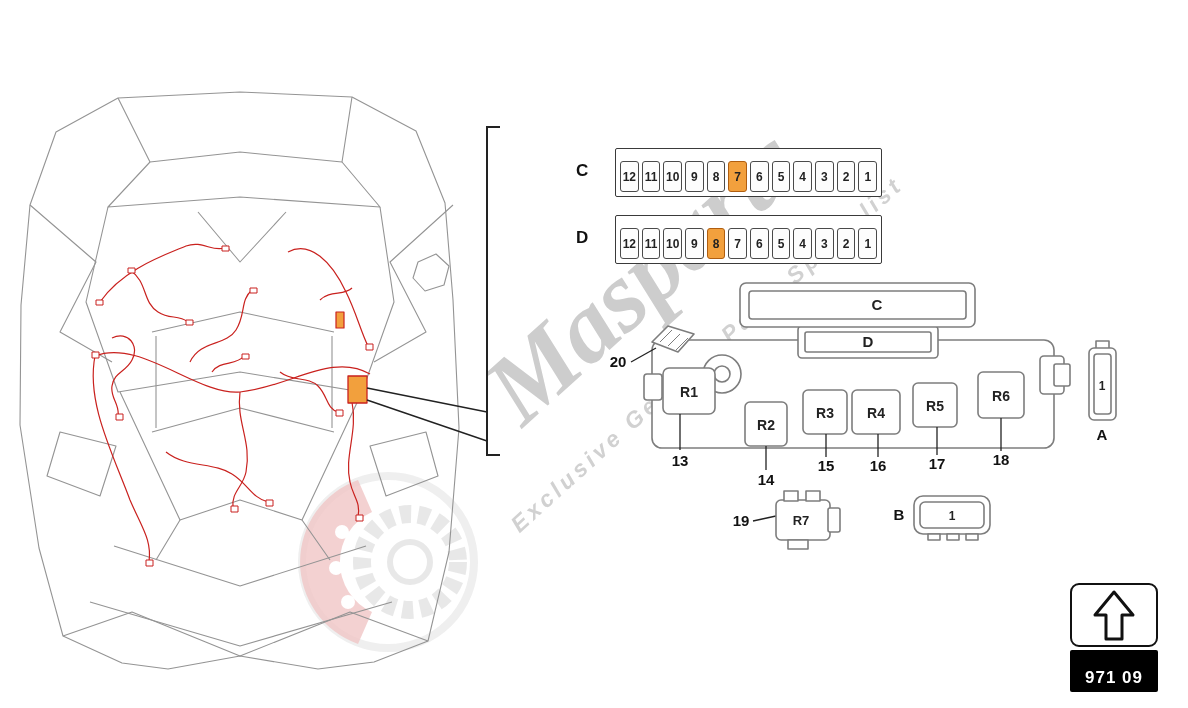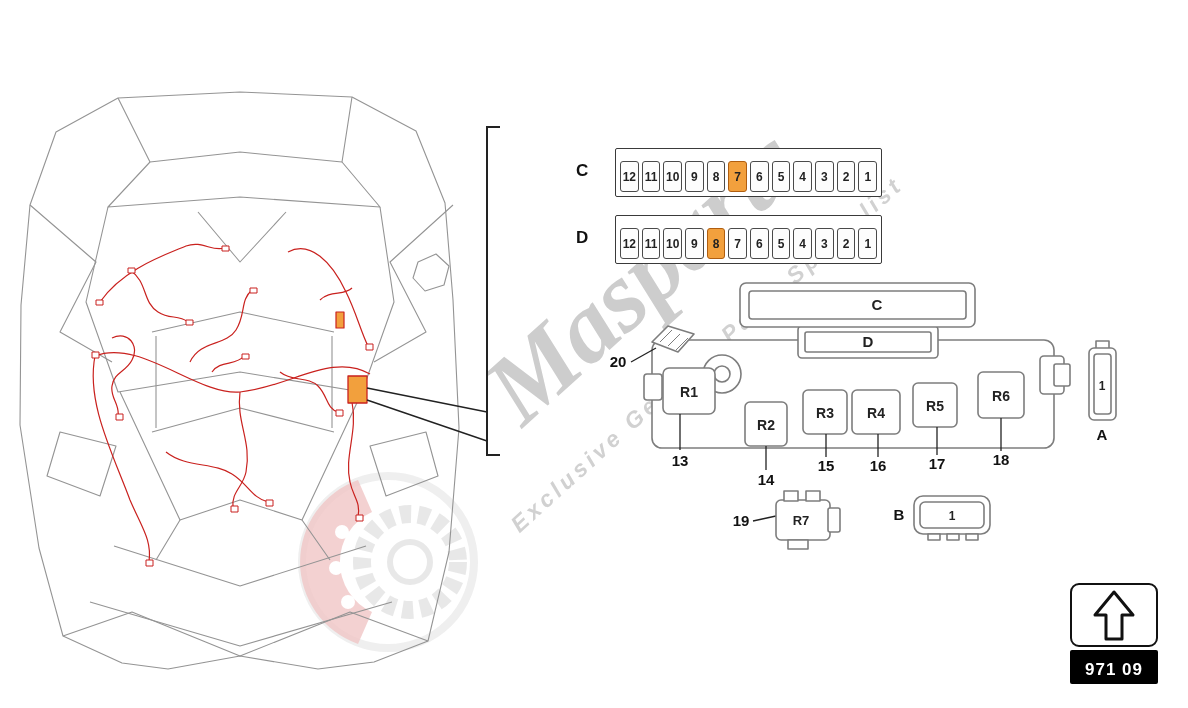--- a/index.html
+++ b/index.html
@@ -14,21 +14,21 @@
   .fuse{flex:1;border:1.2px solid #4a4a4a;border-radius:3px;background:#fdfdfd;
         display:flex;align-items:center;justify-content:center;
         font-size:12px;font-weight:600;color:#222;margin-top:8px;}
   .fuse.hl{background:#f2a03d;border-color:#b05e10;}
   .strip-label{position:absolute;font-size:17px;font-weight:bold;color:#111;}
 
   .part-ref{position:absolute;left:1070px;top:583px;width:88px;}
   .arrow-box{border:2.5px solid #111;border-radius:9px;background:#fff;height:60px;
              display:flex;align-items:center;justify-content:center;}
   .code-bar{margin-top:3px;background:#000;color:#fff;font-weight:bold;font-size:17px;
-            text-align:center;padding:10px 0 4px 0;letter-spacing:1px;border-radius:2px;}
+            text-align:center;padding:18px 0 4px 0;letter-spacing:1px;border-radius:2px;}
 </style>
 </head>
 <body>
 
 <div class="stage">
 
   <svg class="canvas" width="1188" height="708" viewBox="0 0 1188 708">
 
     <g opacity="0.5">
       <text class="wm-text" transform="translate(665,300) rotate(-42)" font-size="100" font-weight="bold" font-style="italic" fill="#9a9a9a" text-anchor="middle">Masparts</text>

